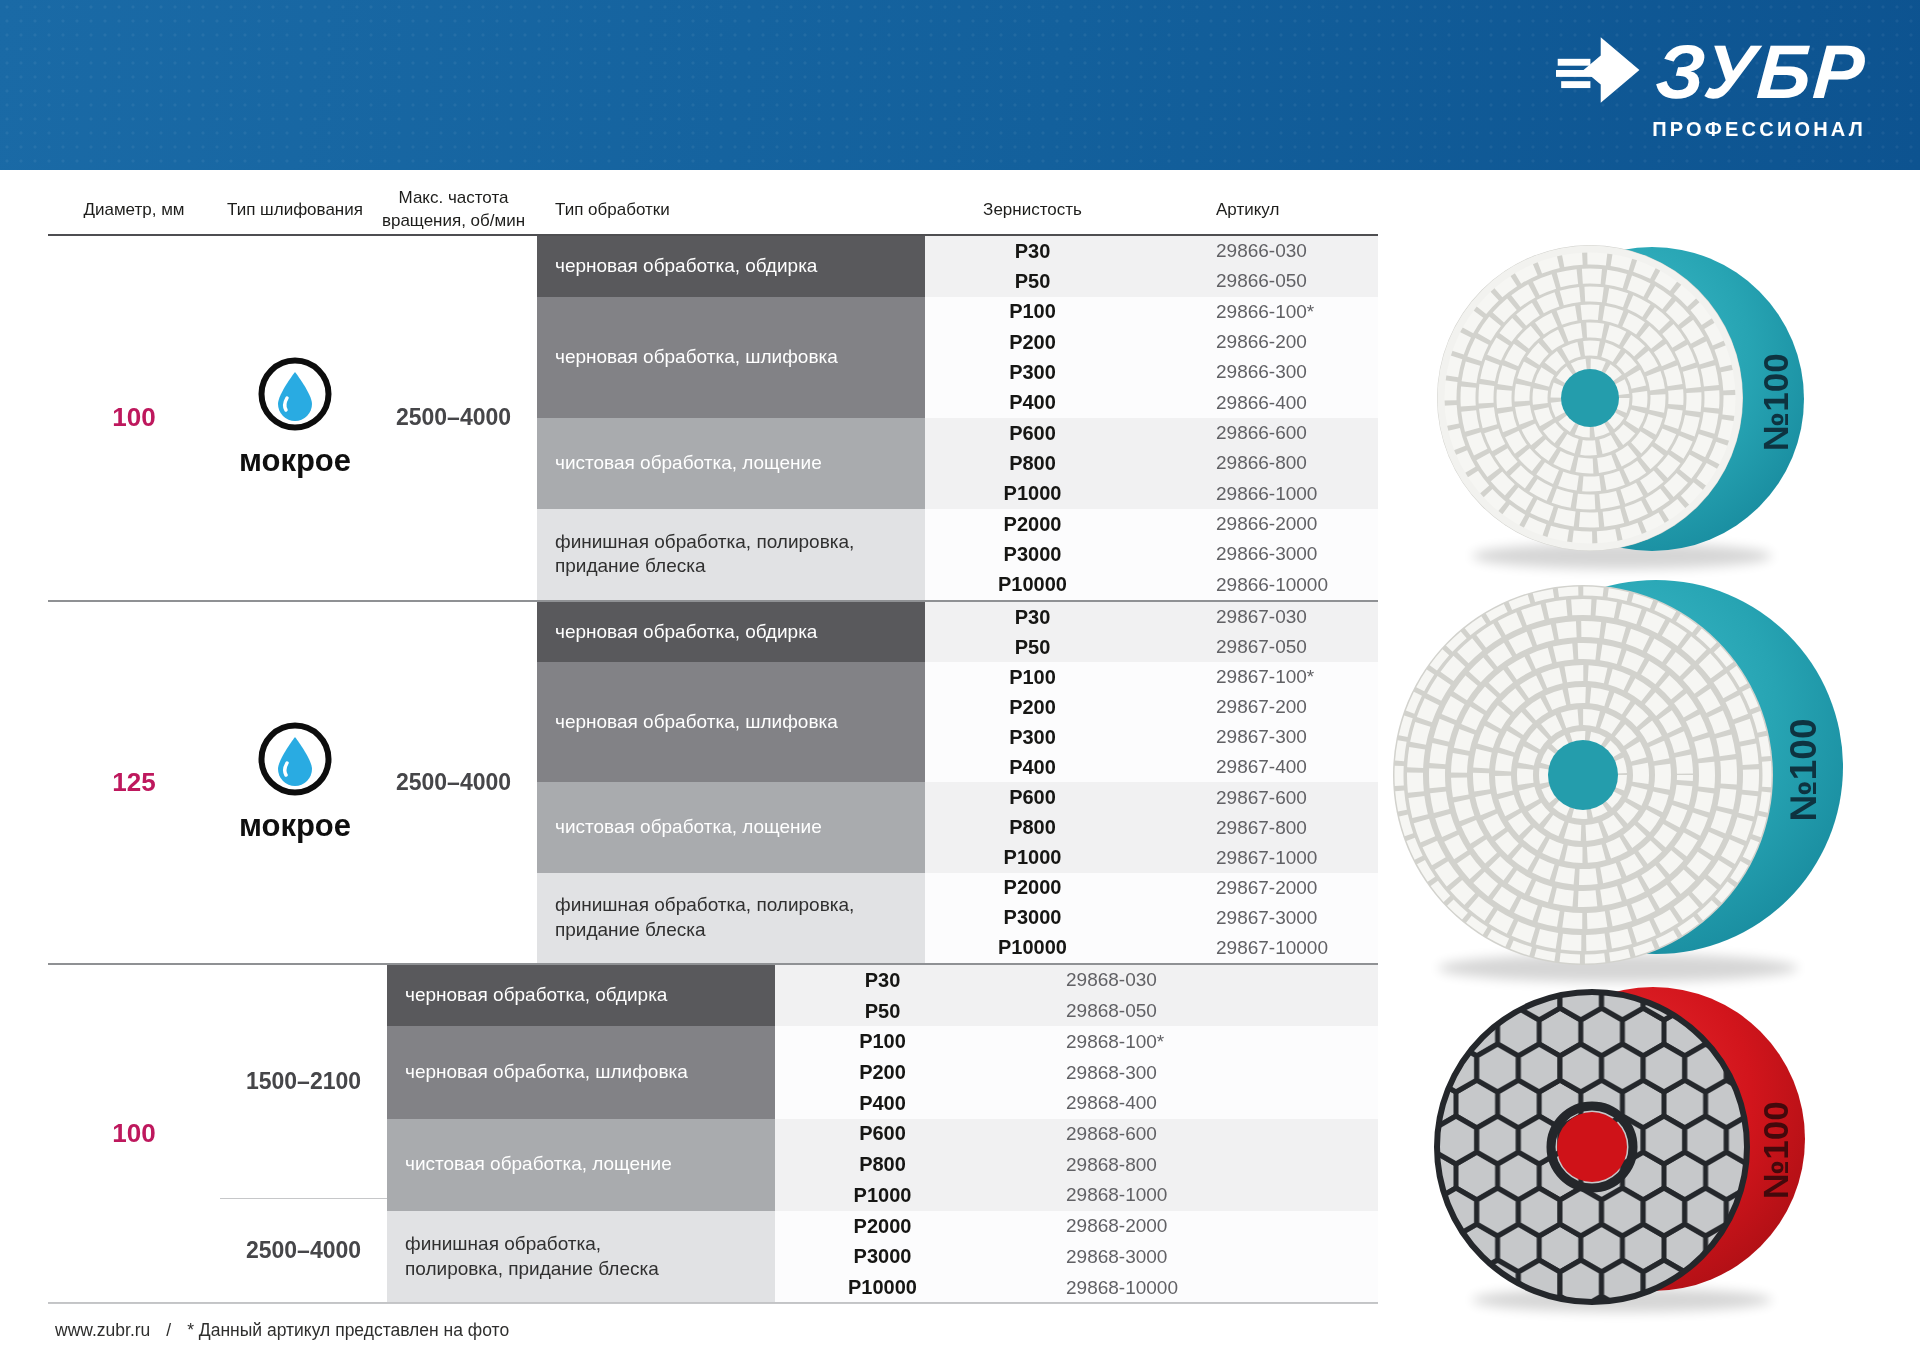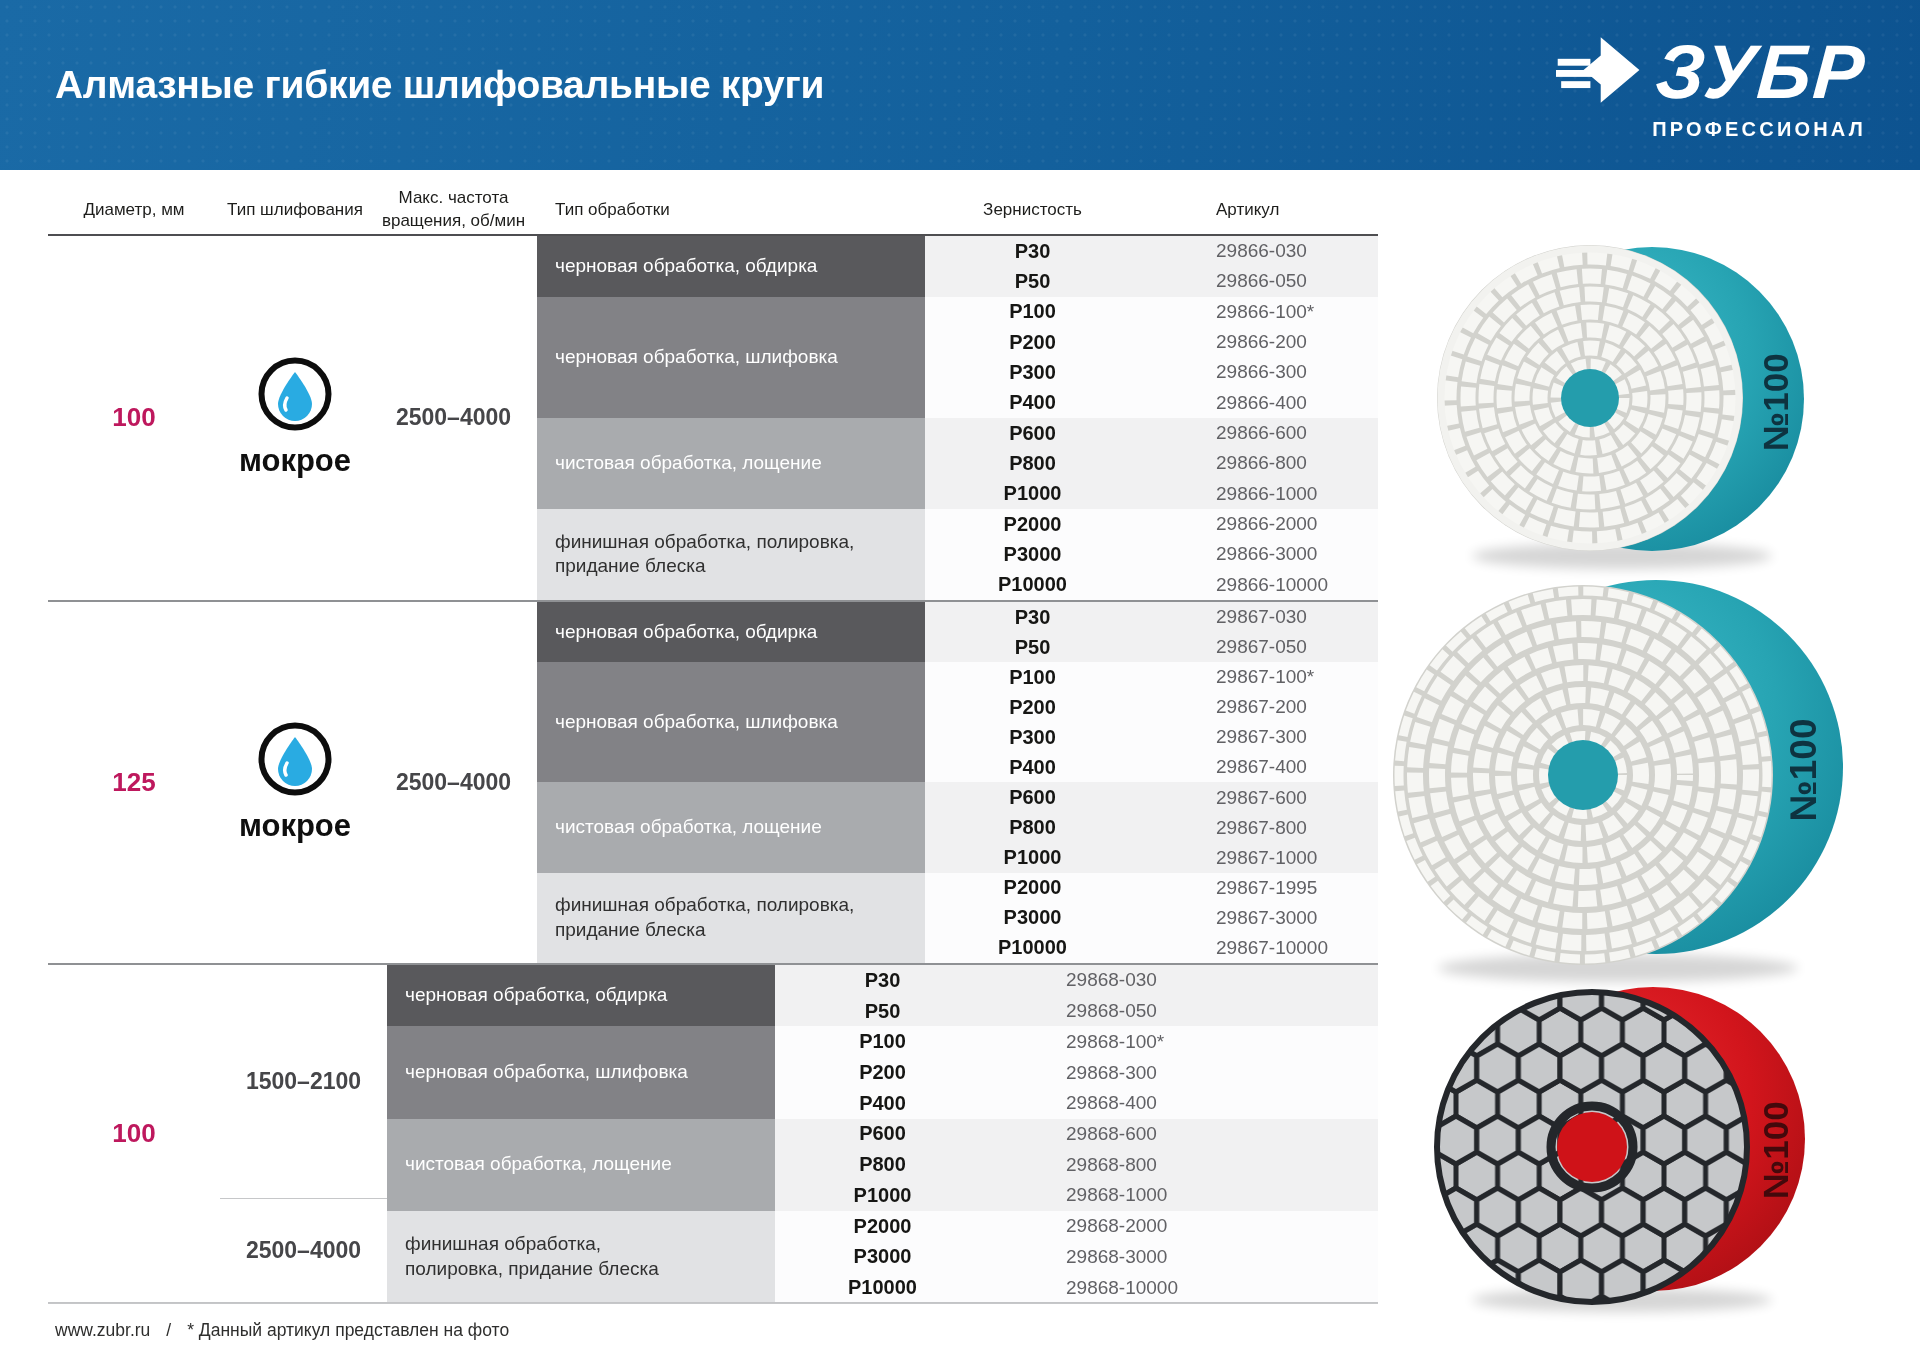--- a/index.html
+++ b/index.html
@@ -52,21 +52,20 @@
   .sku{padding-left:76px;font-size:19px;color:#616165;}
   
   .footrule{position:absolute;left:48px;top:1302px;width:1330px;height:1px;background:#c3c4c6;}
   .footer{position:absolute;left:55px;top:1320px;display:flex;gap:16px;font-size:17.5px;color:#2e2e2d;align-items:baseline;}
   .discs{position:absolute;left:1380px;top:170px;}
 </style>
 </head>
 <body>
 
 <div class="header">
-  <div class="title">Алмазные гибкие шлифовальные круги</div>
   <div class="logo">
     <div class="logo-row">
       <span>
         <svg width="86" height="80" viewBox="0 0 100 80">
           <g fill="#ffffff">
             <rect x="2" y="27" width="38" height="8"></rect>
             <rect x="0" y="40" width="44" height="8"></rect>
             <rect x="6" y="53" width="34" height="8"></rect>
             <path d="M52,2 L97,40 L52,78 L52,57 L32,40 L52,23 Z"></path>
           </g>
@@ -240,21 +239,21 @@
               <div class="sku">29867-1000</div>
             </div>
           </div>
         </div>
         <div class="section" style="height: 90.25px;">
           <div class="proc dark" style="background: rgb(225, 226, 228);">финишная обработка, полировка,
 придание блеска</div>
           <div class="rows">
             <div class="row">
               <div class="grit">P2000</div>
-              <div class="sku">29867-1995</div>
+              <div class="sku">29867-2000</div>
             </div>
             <div class="row">
               <div class="grit">P3000</div>
               <div class="sku">29867-3000</div>
             </div>
             <div class="row">
               <div class="grit">P10000</div>
               <div class="sku">29867-10000</div>
             </div>
           </div>

